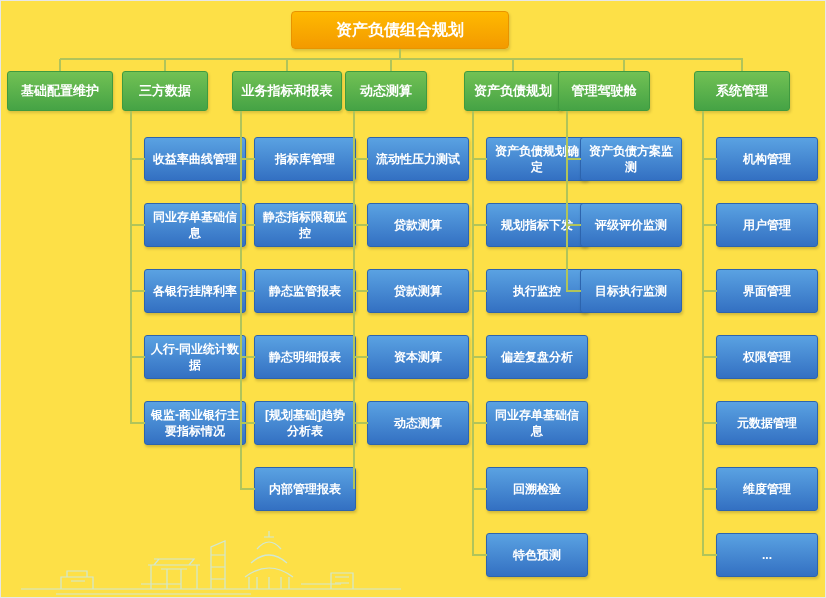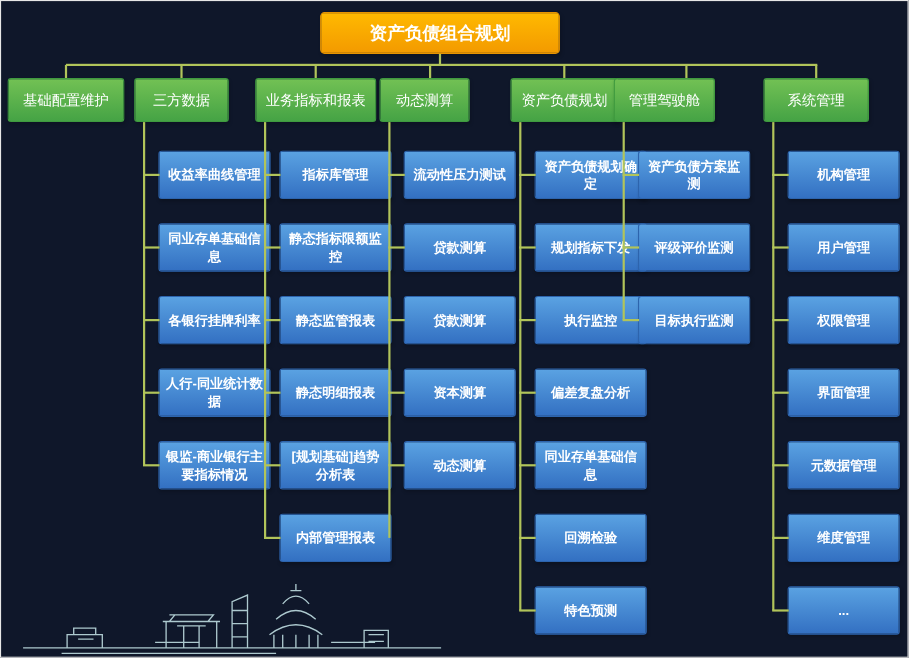--- a/index.html
+++ b/index.html
@@ -3,21 +3,21 @@
 <meta charset="utf-8">
 <style>
   :root{
     --title-top:#ffb900; --title-bottom:#f39a00; --title-border:#e89400;
     --header-top:#72c154; --header-bottom:#45a345; --header-border:#3f9a3f;
     --node-top:#5aa2e2; --node-bottom:#3370c2; --node-border:#2d64ad;
     --line:#b1c45a; --watermark:#c9e9ec;
   }
   html,body{margin:0;padding:0;background:#fff;}
   .canvas{
-    position:relative; width:826px; height:598px; background:#0f172a;
+    position:relative; width:826px; height:598px; background:#fde047;
     border:1px solid #e7e7e7; box-sizing:border-box; overflow:hidden;
     font-family:"Liberation Sans", sans-serif;
   }
   .title{
     position:absolute; left:290px; top:10px; width:218px; height:38px;
     background:linear-gradient(180deg,var(--title-top),var(--title-bottom));
     border:1px solid var(--title-border); border-radius:4px;
     color:#fff; font-size:16px; font-weight:bold;
     display:flex; align-items:center; justify-content:center;
     box-shadow:1px 2px 3px rgba(0,0,0,.15); box-sizing:border-box;
@@ -33,21 +33,21 @@
   #col2{left:121px; width:86px;}
   #col3{left:231px; width:110px;}
   #col4{left:344px; width:82px;}
   #col5{left:463px; width:98px;}
   #col6{left:557px; width:92px;}
   #col7{left:693px; width:96px;}
   .hdr{
     width:100%; height:40px; box-sizing:border-box;
     background:linear-gradient(180deg,var(--header-top),var(--header-bottom));
     border:1px solid var(--header-border); border-radius:3px;
-    color:#fff; font-size:13px; font-weight:normal;
+    color:#fff; font-size:13px; font-weight:bold;
     display:flex; align-items:center; justify-content:center; text-align:center;
     box-shadow:1px 2px 3px rgba(0,0,0,.15);
   }
   .items{
     position:relative; margin:26px 0 0 22px; width:102px;
     display:flex; flex-direction:column; gap:22px;
   }
   .items::before{
     content:""; position:absolute; left:-14px; top:-26px; width:2px;
     background:var(--line);
@@ -145,22 +145,22 @@
       <div class="node">评级评价监测</div>
       <div class="node">目标执行监测</div>
     </div>
   </div>
 
   <div class="col" id="col7">
     <div class="hdr">系统管理</div>
     <div class="items n7">
       <div class="node">机构管理</div>
       <div class="node">用户管理</div>
+      <div class="node">界面管理</div>
       <div class="node">权限管理</div>
-      <div class="node">界面管理</div>
       <div class="node">元数据管理</div>
       <div class="node">维度管理</div>
       <div class="node">...</div>
     </div>
   </div>
 
   <svg class="watermark" width="420" height="90" viewBox="0 0 420 90" fill="none" stroke="#c9e9ec" stroke-width="1.2">
 
     <path d="M20 82 H400"></path>
     <path d="M55 87 H250"></path>

